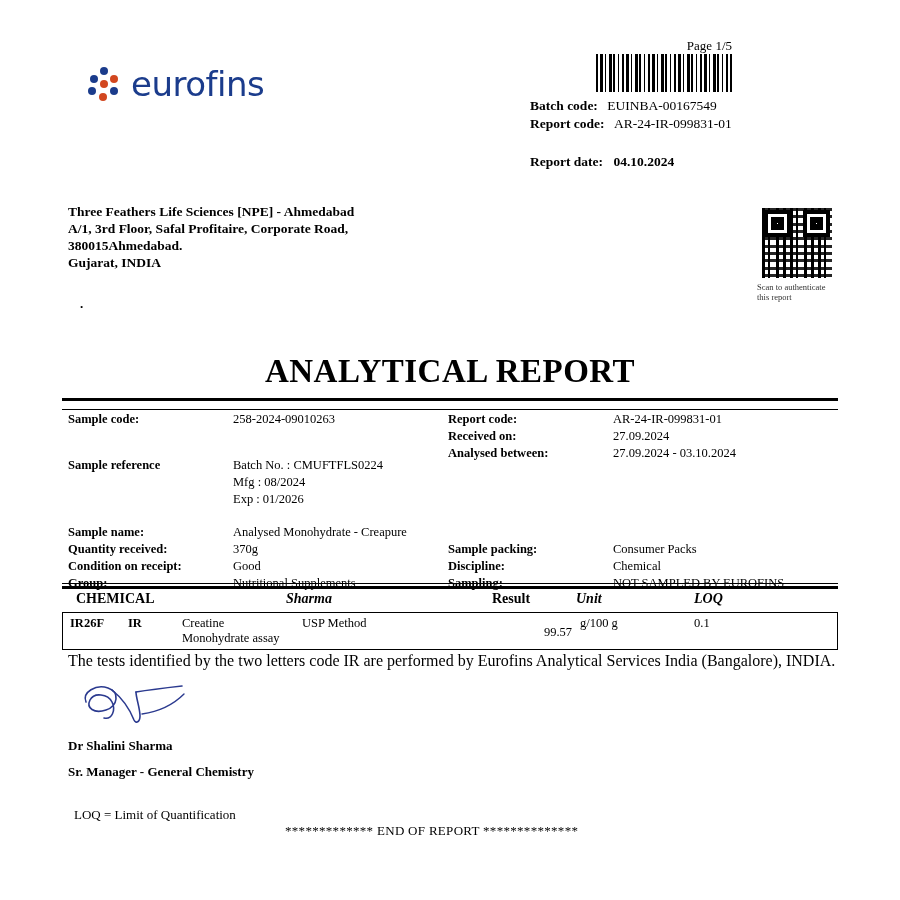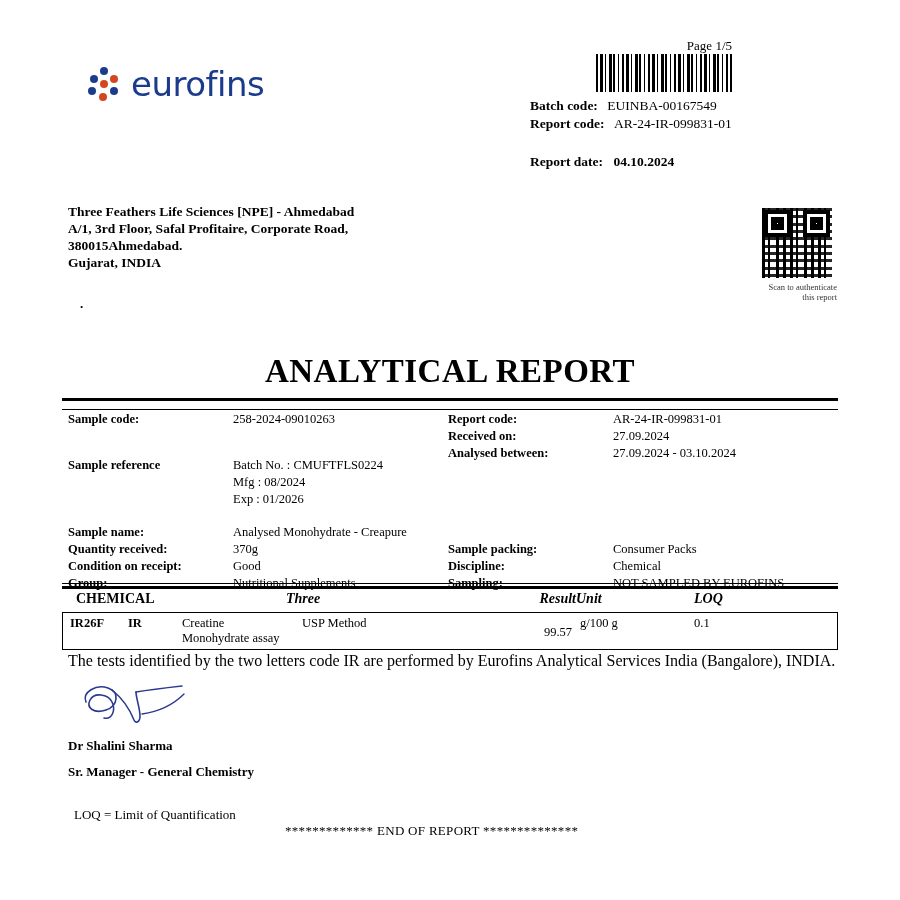--- a/index.html
+++ b/index.html
@@ -130,21 +130,21 @@
     top: 296px;
     font-size: 13px;
     font-weight: bold;
   }
 
   
   .qr-block {
     position: absolute;
     left: 762px;
     top: 208px;
-    text-align: right;
+    text-align: left;
   }
   .qr {
     width: 70px;
     height: 70px;
     background-color: #fff;
     background-image:
       repeating-linear-gradient(to right, #000 0 3px, #fff 3px 6px, #000 6px 8px, #fff 8px 14px, #000 14px 17px, #fff 17px 21px, #000 21px 24px, #fff 24px 28px),
       repeating-linear-gradient(to bottom, rgba(0,0,0,.85) 0 3px, rgba(255,255,255,0) 3px 7px, rgba(0,0,0,.85) 7px 10px, rgba(255,255,255,0) 10px 15px, rgba(0,0,0,.85) 15px 18px, rgba(255,255,255,0) 18px 22px);
     background-blend-mode: multiply;
     position: relative;
@@ -225,21 +225,21 @@
   .res-head {
     position: absolute;
     left: 76px;
     top: 591px;
     width: 770px;
     font-size: 14px;
     display: flex;
   }
   .res-head .h-chem { width: 210px; font-weight: bold; }
   .res-head .h-method { width: 160px; font-style: italic; font-weight: bold; }
-  .res-head .h-result { width: 130px; font-style: italic; font-weight: bold; text-align: right;}
+  .res-head .h-result { width: 130px; font-weight: bold; text-align: center;}
   .res-head .h-unit { width: 100px; font-style: italic; font-weight: bold; }
   .res-head .h-loq { flex: 1; font-style: italic; font-weight: bold; padding-left: 18px;}
 
   .res-box {
     position: absolute;
     left: 62px;
     top: 612px;
     width: 776px;
     height: 38px;
     border: 1.6px solid #000;
@@ -422,21 +422,21 @@
       <div class="c3 lbl">Sampling:</div>
       <div class="c4">NOT SAMPLED BY EUROFINS</div>
     </div>
   </div>
 
   <div class="rule rule-bottom"></div>
   <div class="rule rule-bottom2"></div>
 
   <div class="res-head">
     <div class="h-chem">CHEMICAL</div>
-    <div class="h-method">Three</div>
+    <div class="h-method">Sharma</div>
     <div class="h-result">Result</div>
     <div class="h-unit">Unit</div>
     <div class="h-loq">LOQ</div>
   </div>
 
   <div class="res-box"></div>
 
   <div class="res-row">
     <div class="r-code">IR26F</div>
     <div class="r-dep">IR</div>

